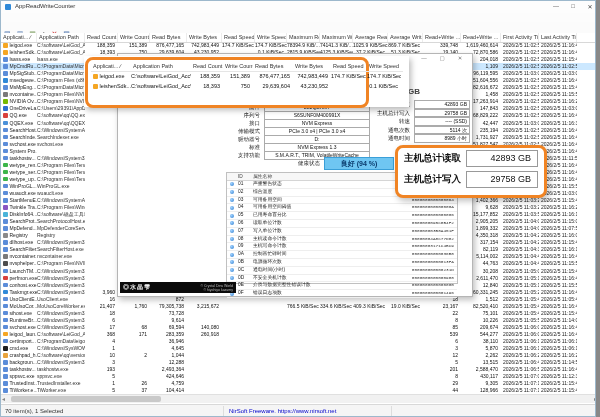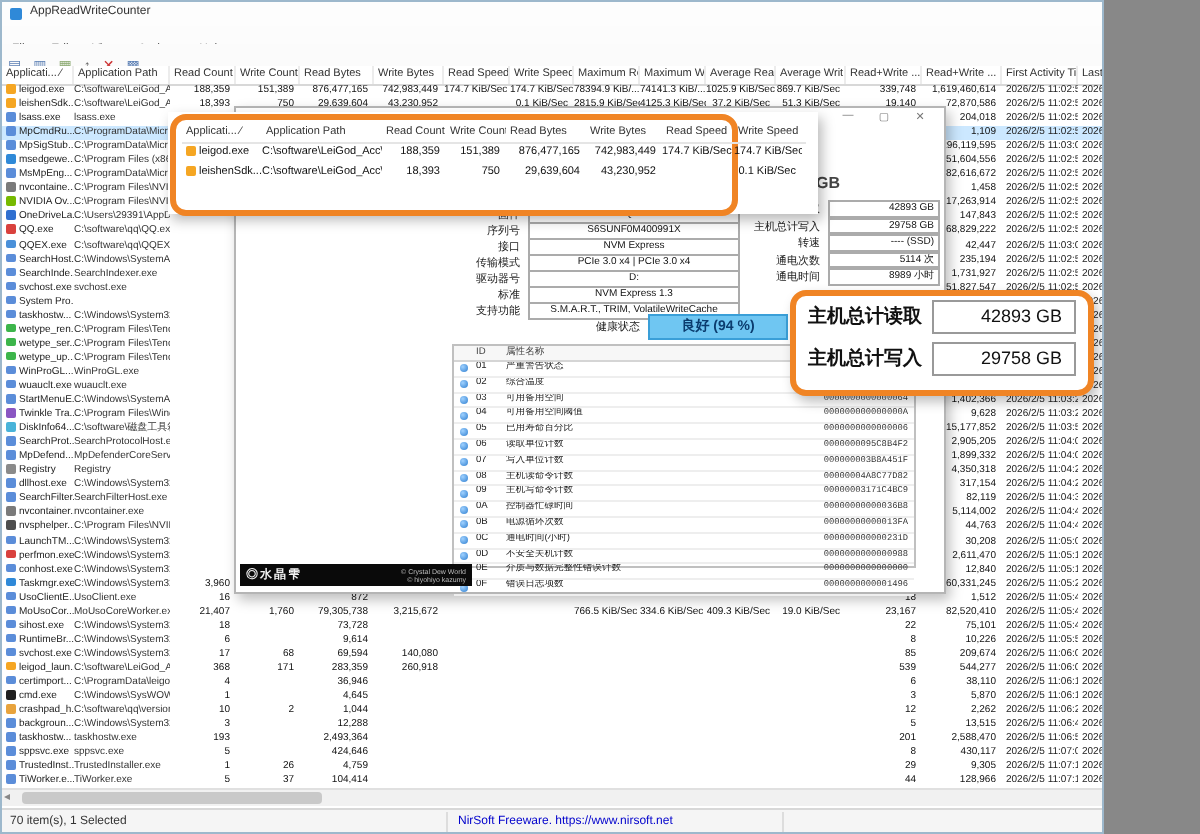--- a/index.html
+++ b/index.html
@@ -1,16 +1,16 @@
 <!DOCTYPE html>
 <html><head>
 <meta charset="utf-8">
 <style>
   html,body{margin:0;padding:0;background:#888;}
-  #screen{position:relative;width:552px;height:417px;background:#fff;overflow:hidden;
+  #screen{position:relative;width:596px;height:417px;background:#fff;overflow:hidden;
           font-family:"Liberation Sans",sans-serif;border:1px solid #9db8cc;box-sizing:border-box;}
   .abs{position:absolute;}
   
   #titlebar{left:0;top:0;width:600px;height:12px;background:#fdfdfd;border-bottom:1px solid #e6e6e6;}
   #title-icon{left:4px;top:3px;width:6px;height:6px;background:#2f89d8;border-radius:1px;}
   #title-text{left:14px;top:2px;font-size:6px;color:#333;}
   .wctl{top:2px;font-size:6px;color:#444;width:14px;text-align:center;}
   #menubar{left:0;top:12px;width:600px;height:9px;background:#fcfcfc;}
   .menu-item{display:inline-block;font-size:6px;color:#222;padding:1px 5px;}
   #toolbar{left:0;top:21px;width:600px;height:11px;background:#fbfbfb;border-bottom:1px solid #e3e3e3;}

